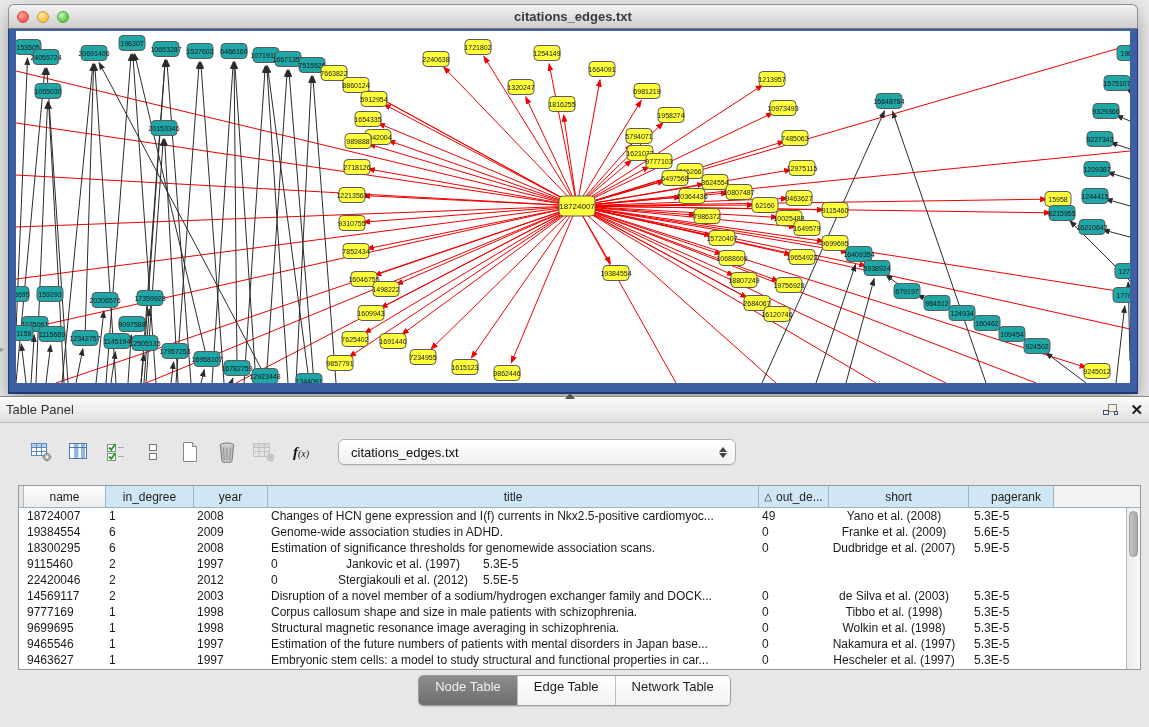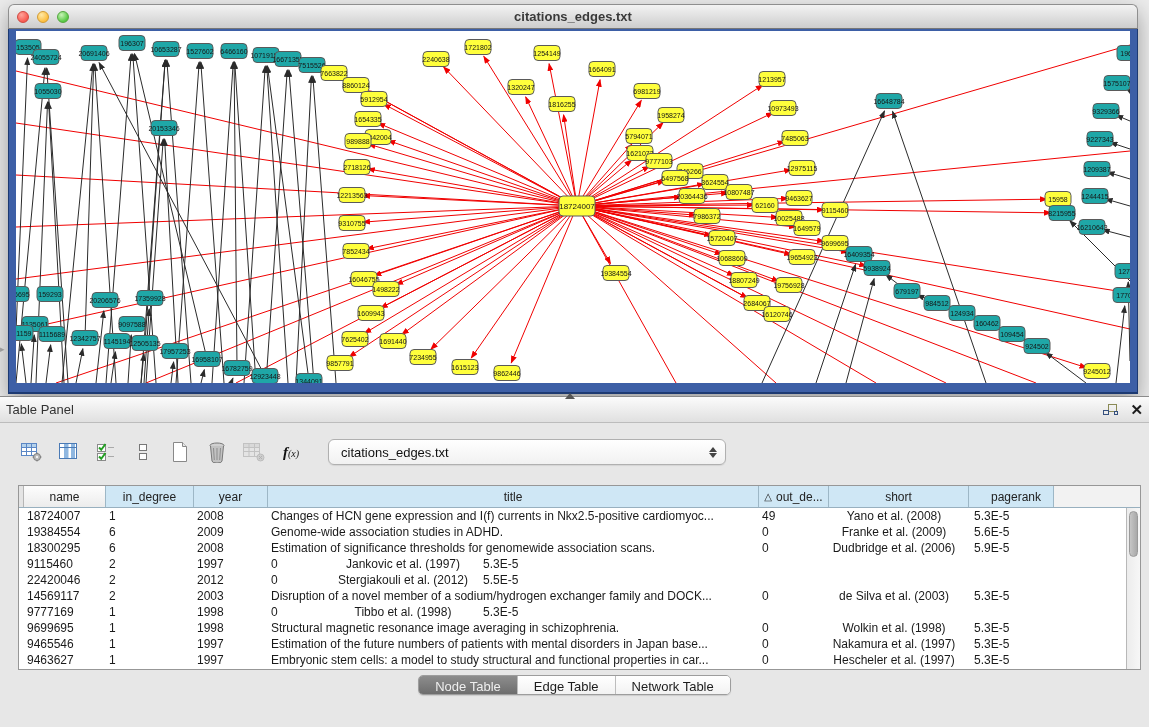--- a/index.html
+++ b/index.html
@@ -33,21 +33,21 @@
   .panel-titlebar { height:26px; background:linear-gradient(#fbfbfb,#e0e0e0);
     border-bottom:1px solid #bcbcbc; display:flex; align-items:center; padding:0 6px; position:relative; }
   .panel-titlebar .ptitle { font-size:13px; color:#333; }
   .collapse-handle { position:absolute; left:565px; top:-4px; width:0; height:0;
     border-left:5px solid transparent; border-right:5px solid transparent; border-bottom:6px solid #555; }
   .ptb-right { margin-left:auto; display:flex; align-items:center; gap:12px; }
   .float-ic svg { display:block; }
   .close-ic { font-size:15px; font-weight:bold; color:#1c1c1c; line-height:1; cursor:default; }
 
   .toolbar { position:absolute; left:0; top:26px; width:100%; height:58px;
-    display:flex; align-items:center; padding-left:16px; }
+    display:flex; align-items:center; padding-left:26px; }
   .icon-btn { width:32px; height:30px; display:flex; align-items:center; justify-content:center; margin-right:5px; }
   .icon-btn.disabled { opacity:.55; }
   .fx { font-family:"Liberation Serif", serif; font-style:italic; font-weight:bold;
     font-size:15px; color:#111; }
   .fx small { font-size:10px; font-weight:normal; }
   .combo { margin-left:16px; width:398px; height:26px; border:1px solid #b0b0b0; border-radius:6px;
     background:linear-gradient(#ffffff,#f1f1f1); display:flex; align-items:center;
     padding:0 8px 0 12px; box-shadow:0 1px 1px rgba(0,0,0,.08); }
   .combo-label { font-size:13px; color:#111; flex:1; }
   .combo-arrows { display:flex; flex-direction:column; align-items:center; gap:1px; }
@@ -72,21 +72,21 @@
   .c4{width:70px;} .c5{width:140px; text-align:center; padding-left:0;} .c6{width:85px; padding-left:10px;}
   .vscroll { position:absolute; right:0; top:22px; bottom:0; width:14px;
     background:linear-gradient(90deg,#ececec,#f7f7f7); border-left:1px solid #b8b8b8; }
   .vthumb { position:absolute; left:2px; top:3px; width:9px; height:46px; border-radius:5px;
     background:linear-gradient(90deg,#c6c6c6,#a9a9a9); border:1px solid #9a9a9a; }
 
   
   .tabsrow { position:absolute; left:0; top:278px; width:100%; display:flex; justify-content:center; }
   .seg { display:flex; border:1px solid #9d9d9d; border-radius:5px; overflow:hidden;
     box-shadow:0 1px 1px rgba(0,0,0,.12); }
-  .seg-btn { font-size:13px; padding:3px 16px 0 16px; background:linear-gradient(#ffffff,#f2f2f2);
+  .seg-btn { font-size:13px; padding:3px 16px 11px 16px; background:linear-gradient(#ffffff,#f2f2f2);
     color:#1c1c1c; border-right:1px solid #bdbdbd; cursor:default; }
   .seg-btn:last-child { border-right:none; }
   .seg-btn.selected { background:linear-gradient(#8d8d8d,#6d6d6d); color:#efefef; }
 
   
   .statusbar { position:absolute; left:0; bottom:0; width:100%; height:26px;
     background:linear-gradient(#efefef,#dcdcdc); border-top:1px solid #aaa;
     display:flex; align-items:center; justify-content:flex-end; padding-right:8px; }
   .mem-label { font-size:11px; color:#222; margin-right:6px; }
   .mem-dot { width:13px; height:13px; border-radius:50%;
@@ -796,21 +796,21 @@
             <div class="tcell c4">0</div>
             <div class="tcell c5">Franke et al. (2009)</div>
             <div class="tcell c6">5.6E-5</div>
           </div>
           <div class="trow">
             <div class="tcell c0">18300295</div>
             <div class="tcell c1">6</div>
             <div class="tcell c2">2008</div>
             <div class="tcell c3">Estimation of significance thresholds for genomewide association scans.</div>
             <div class="tcell c4">0</div>
-            <div class="tcell c5">Dudbridge et al. (2006)</div>
+            <div class="tcell c5">Dudbridge et al. (2007)</div>
             <div class="tcell c6">5.9E-5</div>
           </div>
           <div class="trow">
             <div class="tcell c0">9115460</div>
             <div class="tcell c1">2</div>
             <div class="tcell c2">1997</div>
             <div class="tcell c4">0</div>
             <div class="tcell c5">Jankovic et al. (1997)</div>
             <div class="tcell c6">5.3E-5</div>
           </div>
@@ -828,20 +828,21 @@
             <div class="tcell c2">2003</div>
             <div class="tcell c3">Disruption of a novel member of a sodium/hydrogen exchanger family and DOCK...</div>
             <div class="tcell c4">0</div>
             <div class="tcell c5">de Silva et al. (2003)</div>
             <div class="tcell c6">5.3E-5</div>
           </div>
           <div class="trow">
             <div class="tcell c0">9777169</div>
             <div class="tcell c1">1</div>
             <div class="tcell c2">1998</div>
+            <div class="tcell c3">Corpus callosum shape and size in male patients with schizophrenia.</div>
             <div class="tcell c4">0</div>
             <div class="tcell c5">Tibbo et al. (1998)</div>
             <div class="tcell c6">5.3E-5</div>
           </div>
           <div class="trow">
             <div class="tcell c0">9699695</div>
             <div class="tcell c1">1</div>
             <div class="tcell c2">1998</div>
             <div class="tcell c3">Structural magnetic resonance image averaging in schizophrenia.</div>
             <div class="tcell c4">0</div>

